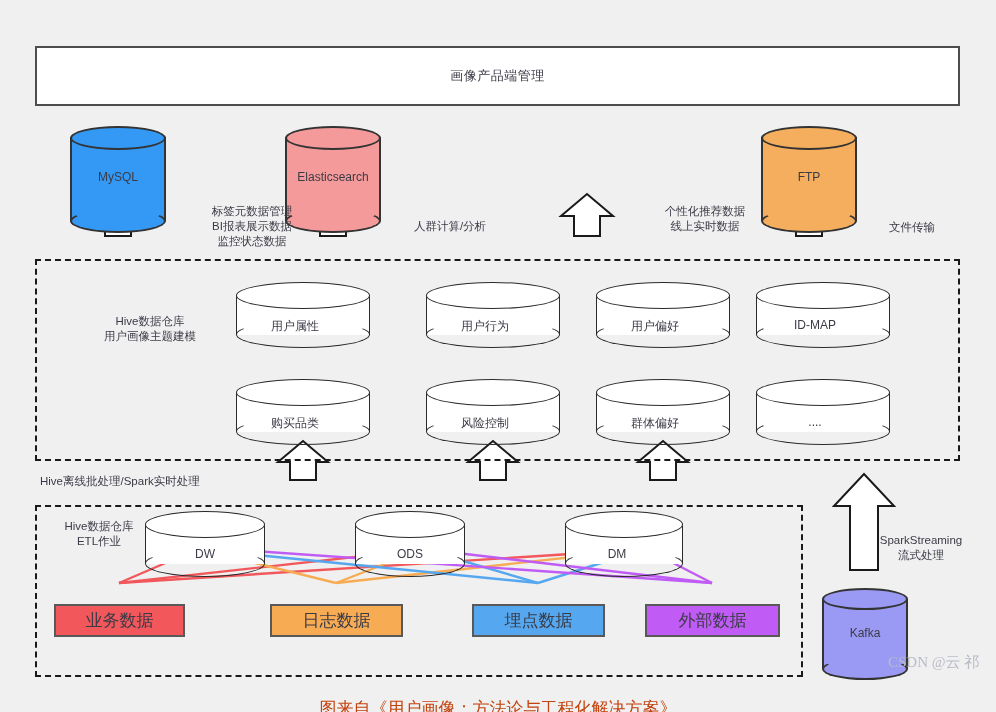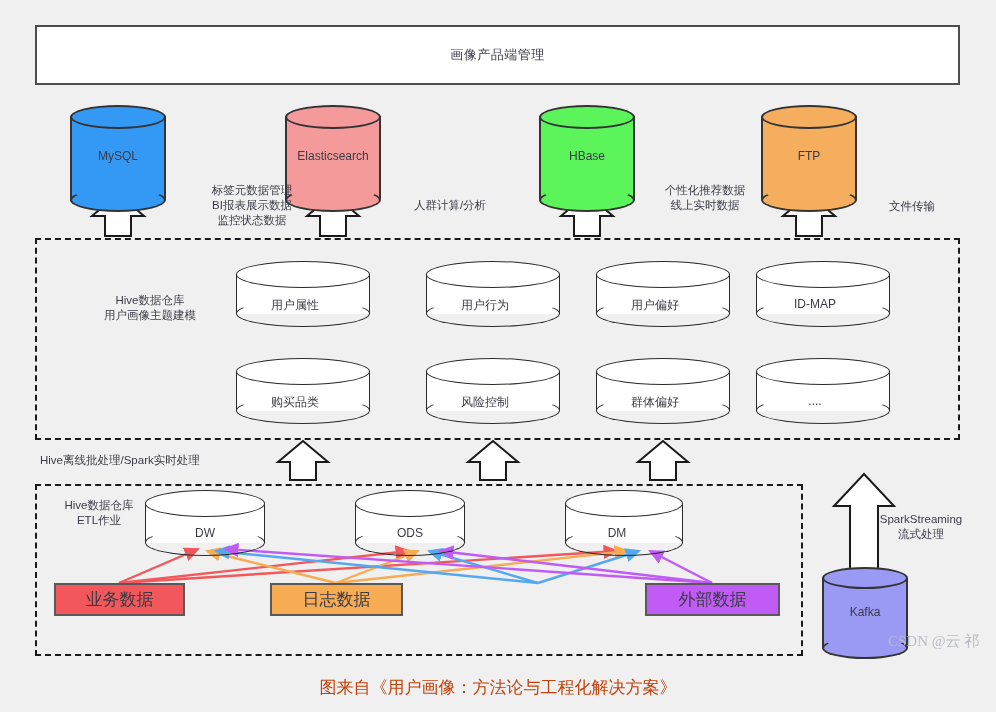--- a/index.html
+++ b/index.html
@@ -15,21 +15,21 @@
     position: relative;
   }
   #canvas {
     position: absolute;
     left: 0; top: 0;
     width: 996px;
     height: 712px;
   }
 
   
-  .abs { position: absolute; }
+  .abs { position: absolute; margin-top: 21px; }
 
   
   #product-box {
     left: 35px; top: 25px;
     width: 925px; height: 60px;
     background: #ffffff;
     border: 2px solid #4d4d4d;
     box-sizing: border-box;
     display: flex;
     align-items: center;
@@ -252,26 +252,20 @@
     <div class="name">MySQL</div>
   </div>
 
   <div class="abs cyl-tall" style="left:285px; top:105px;">
     <div class="body" style="background:#f49a9a;"></div>
     <div class="bot-e" style="background:#f49a9a;"></div>
     <div class="top-e" style="background:#f49a9a;"></div>
     <div class="name">Elasticsearch</div>
   </div>
 
-  <div class="abs cyl-tall" style="left:539px; top:105px;">
-    <div class="body" style="background:#5bf55b;"></div>
-    <div class="bot-e" style="background:#5bf55b;"></div>
-    <div class="top-e" style="background:#5bf55b;"></div>
-    <div class="name">HBase</div>
-  </div>
 
   <div class="abs cyl-tall" style="left:761px; top:105px;">
     <div class="body" style="background:#f5ae5e;"></div>
     <div class="bot-e" style="background:#f5ae5e;"></div>
     <div class="top-e" style="background:#f5ae5e;"></div>
     <div class="name">FTP</div>
   </div>
 
   <div class="abs anno center" style="left:172px; top:183px; width:160px;">标签元数据管理
 BI报表展示数据
@@ -359,20 +353,23 @@
     <div class="top-e" style="width:118px;"></div>
     <div class="name" style="width:104px;text-align:center;">DM</div>
   </div>
 
   <div class="abs src-box" style="left:54px; top:583px; width:131px; background:#f2585b;">
     <span>业务数据</span>
   </div>
   <div class="abs src-box" style="left:270px; top:583px; width:133px; background:#f7ab52;">
     <span>日志数据</span>
   </div>
+  <div class="abs src-box" style="left:472px; top:583px; width:133px; background:#55a8f0;">
+    <span>埋点数据</span>
+  </div>
   <div class="abs src-box" style="left:645px; top:583px; width:135px; background:#c05cf5;">
     <span>外部数据</span>
   </div>
 
   <div class="abs anno center" style="left:866px; top:512px; width:110px;">SparkStreaming
 流式处理</div>
 
   <div class="abs cyl-tall" style="left:822px; top:567px; width:86px; height:90px;">
     <div class="body" style="width:86px; height:70px; background:#9a9af5;"></div>
     <div class="bot-e" style="width:86px; height:22px; top:70px; background:#9a9af5;"></div>

